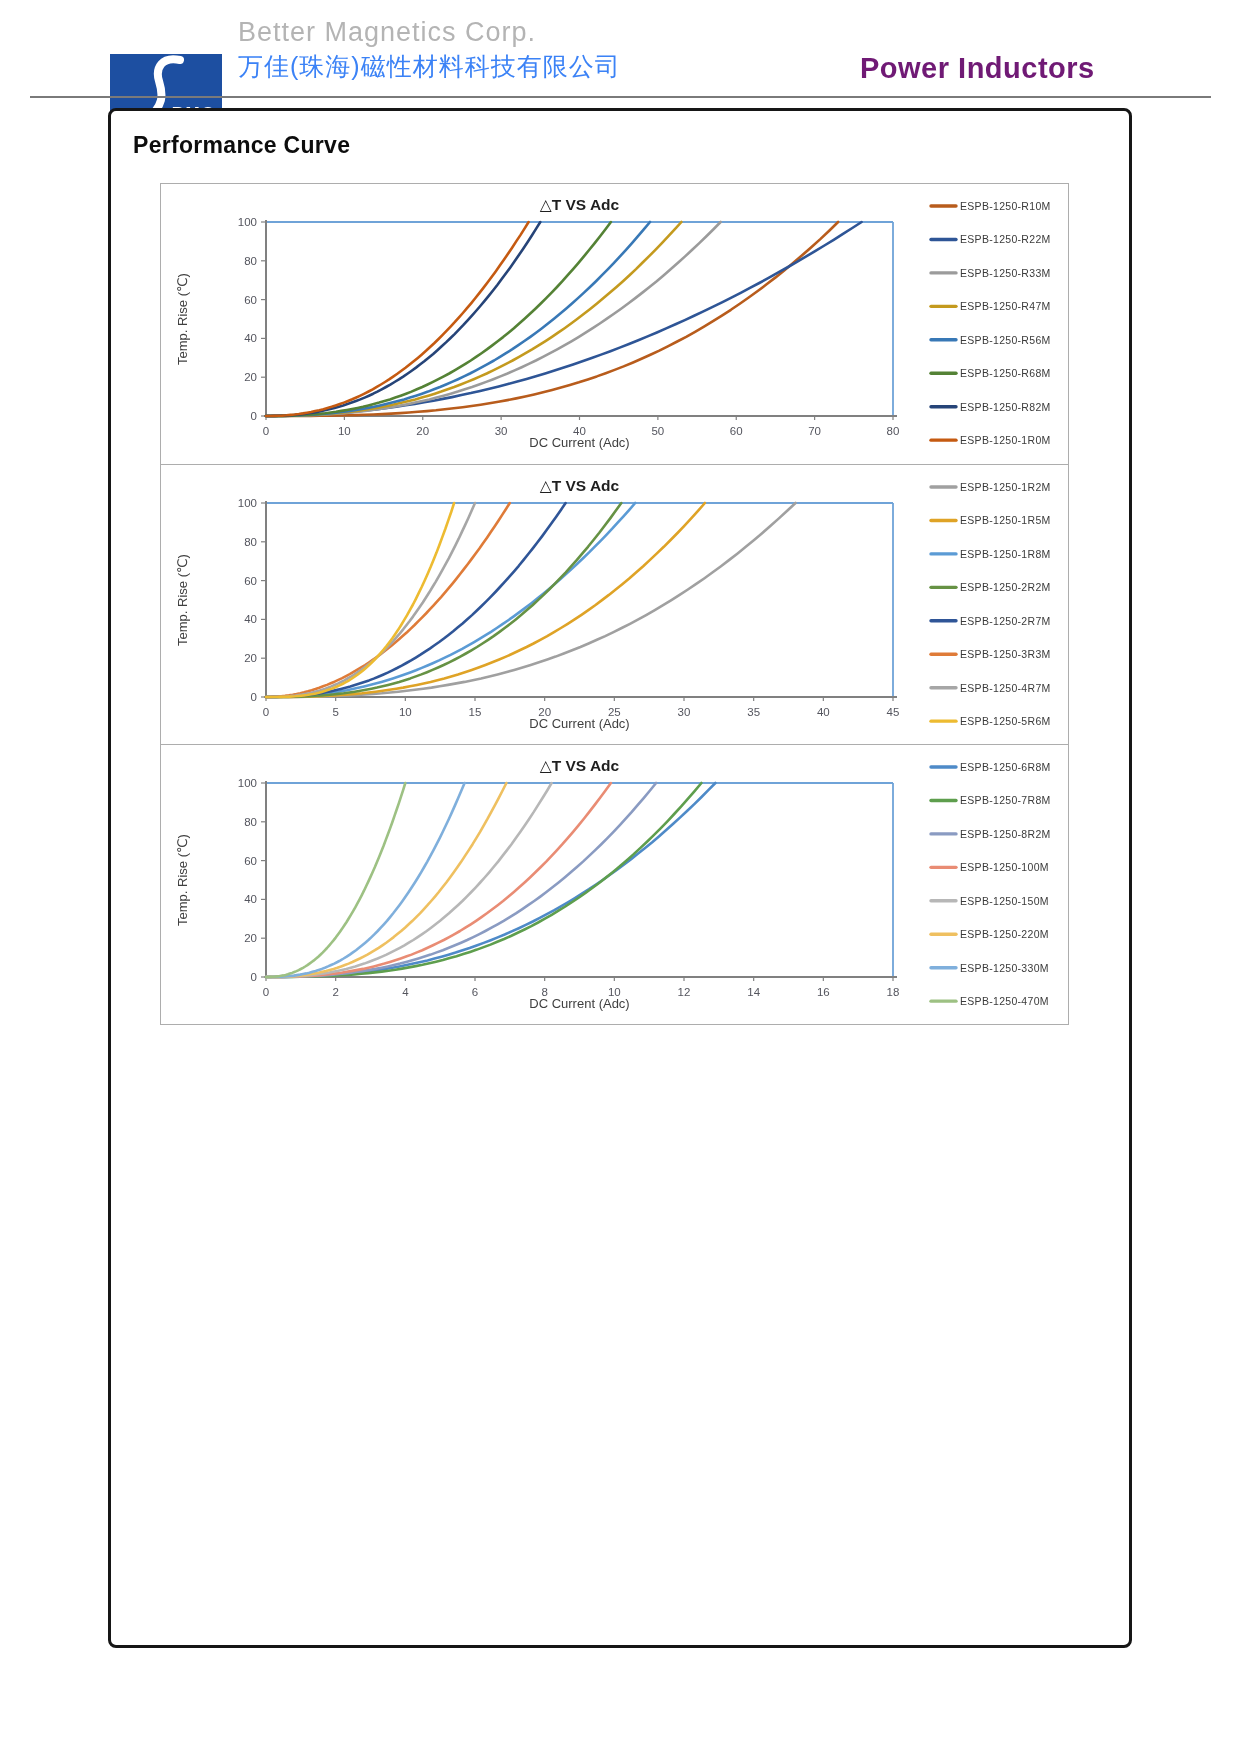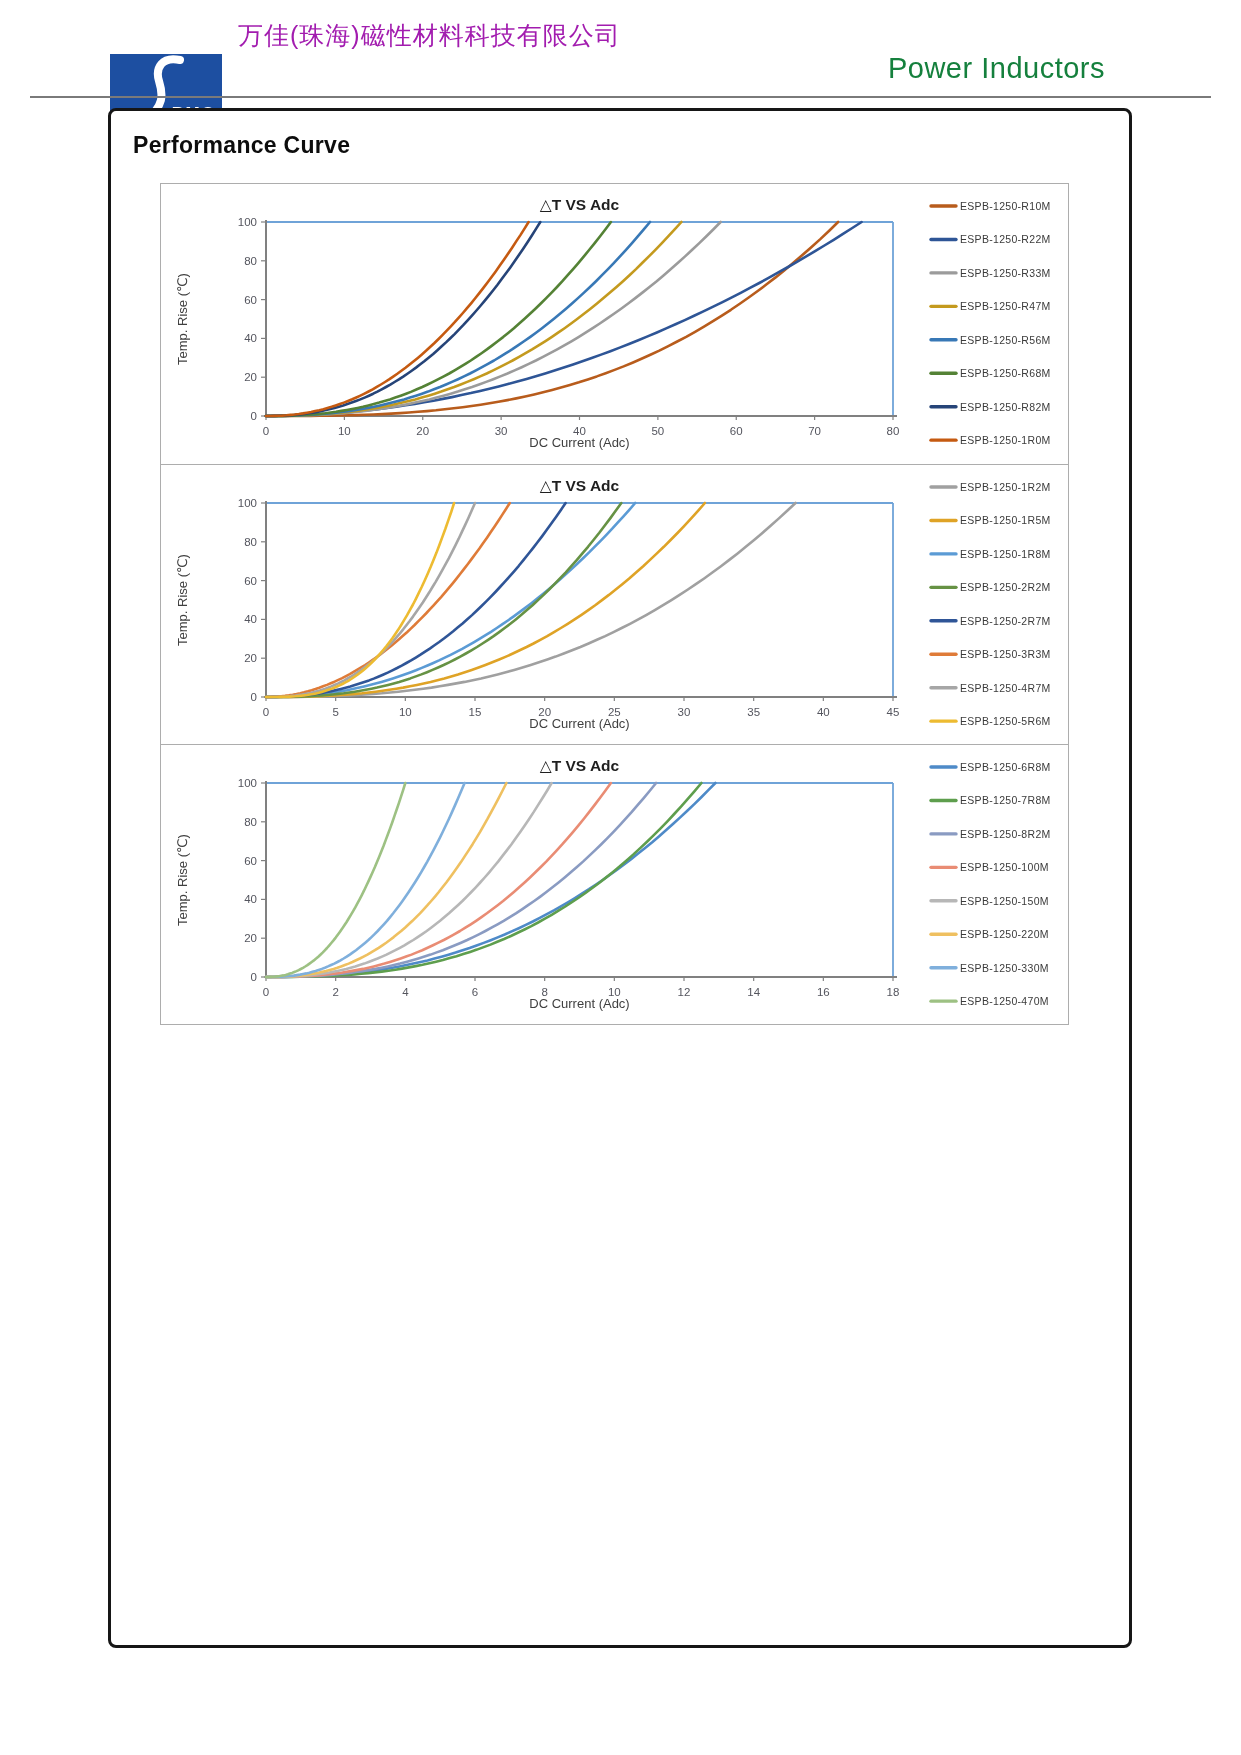--- a/index.html
+++ b/index.html
@@ -8,23 +8,23 @@
     font-family:"Liberation Sans","DejaVu Sans",sans-serif;
     color:#222;overflow:hidden;
   }
   
   .logo{position:absolute;left:110px;top:16px;width:112px;height:74px;background:#1d4fa1;margin-top:38px;}
   .logo svg{position:absolute;left:0;top:0;}
   .logo-text{position:absolute;right:7px;bottom:4px;color:#fff;font-weight:bold;
     font-size:17px;letter-spacing:1.5px;}
   .company{position:absolute;left:238px;top:17px;line-height:1.15;}
   .company-en{font-size:27px;color:#b4b4b4;letter-spacing:1px;}
-  .company-cn{font-size:25px;color:#a21caf;margin-top:4px;letter-spacing:1px;}
-  .product-title{position:absolute;left:860px;top:52px;width:245px;text-align:right;
-    font-size:29px;color:#15803d;font-weight:400;letter-spacing:0.5px;}
+  .company-cn{font-size:25px;color:#3b82f6;margin-top:4px;letter-spacing:1px;}
+  .product-title{position:absolute;left:860px;top:52px;width:245px;text-align:left;
+    font-size:29px;color:#701a75;font-weight:700;letter-spacing:0.5px;}
   .header-rule{position:absolute;left:30px;right:30px;top:96px;height:2px;background:#7a7a7a;}
   
   .content-border{position:absolute;left:108px;top:108px;width:1024px;height:1540px;
     border:3px solid #161616;border-radius:8px;box-sizing:border-box;background:#fff;padding-left:44px;}
   .section-title{position:absolute;left:22px;top:2px;font-size:23px;font-weight:bold;
     color:#0d0d0d;letter-spacing:0.3px;}
   .charts{position:absolute;left:49px;top:72px;width:907px;height:840px;
     border:1px solid #adadad;box-sizing:content-box;background:#fff;}
   .panel{position:relative;width:907px;height:280px;box-sizing:border-box;}
   .panel + .panel{border-top:1px solid #adadad;}
@@ -39,20 +39,21 @@
 <body>
 
 <header>
   <div class="logo">
     <svg width="112" height="74" viewBox="0 0 112 74">
       <path d="M 70 6 C 52 2 45 14 49 27 C 53 40 55 52 34 68" fill="none" stroke="#ffffff" stroke-width="8" stroke-linecap="round"></path>
     </svg>
     <span class="logo-text">BMC</span>
   </div>
   <div class="company">
+    <div class="company-en">Better Magnetics Corp.</div>
     <div class="company-cn">万佳(珠海)磁性材料科技有限公司</div>
   </div>
   <div class="product-title">Power Inductors</div>
 </header>
 <div class="header-rule"></div>
 
 <div class="content-border">
   <h2 class="section-title">Performance Curve</h2>
   <div id="charts" class="charts">
       <div class="panel">

